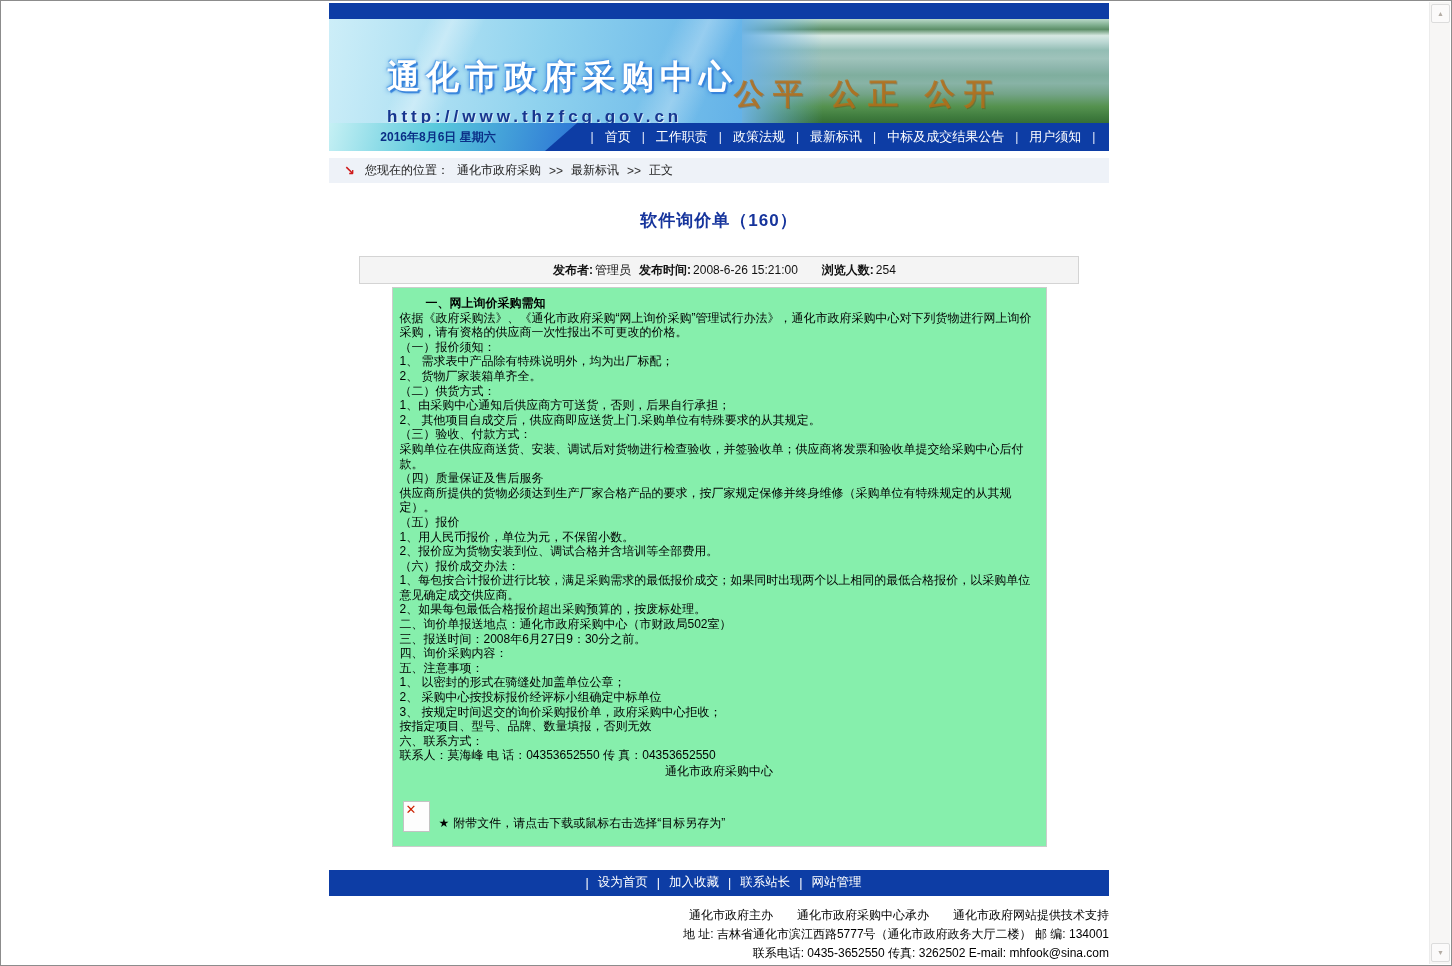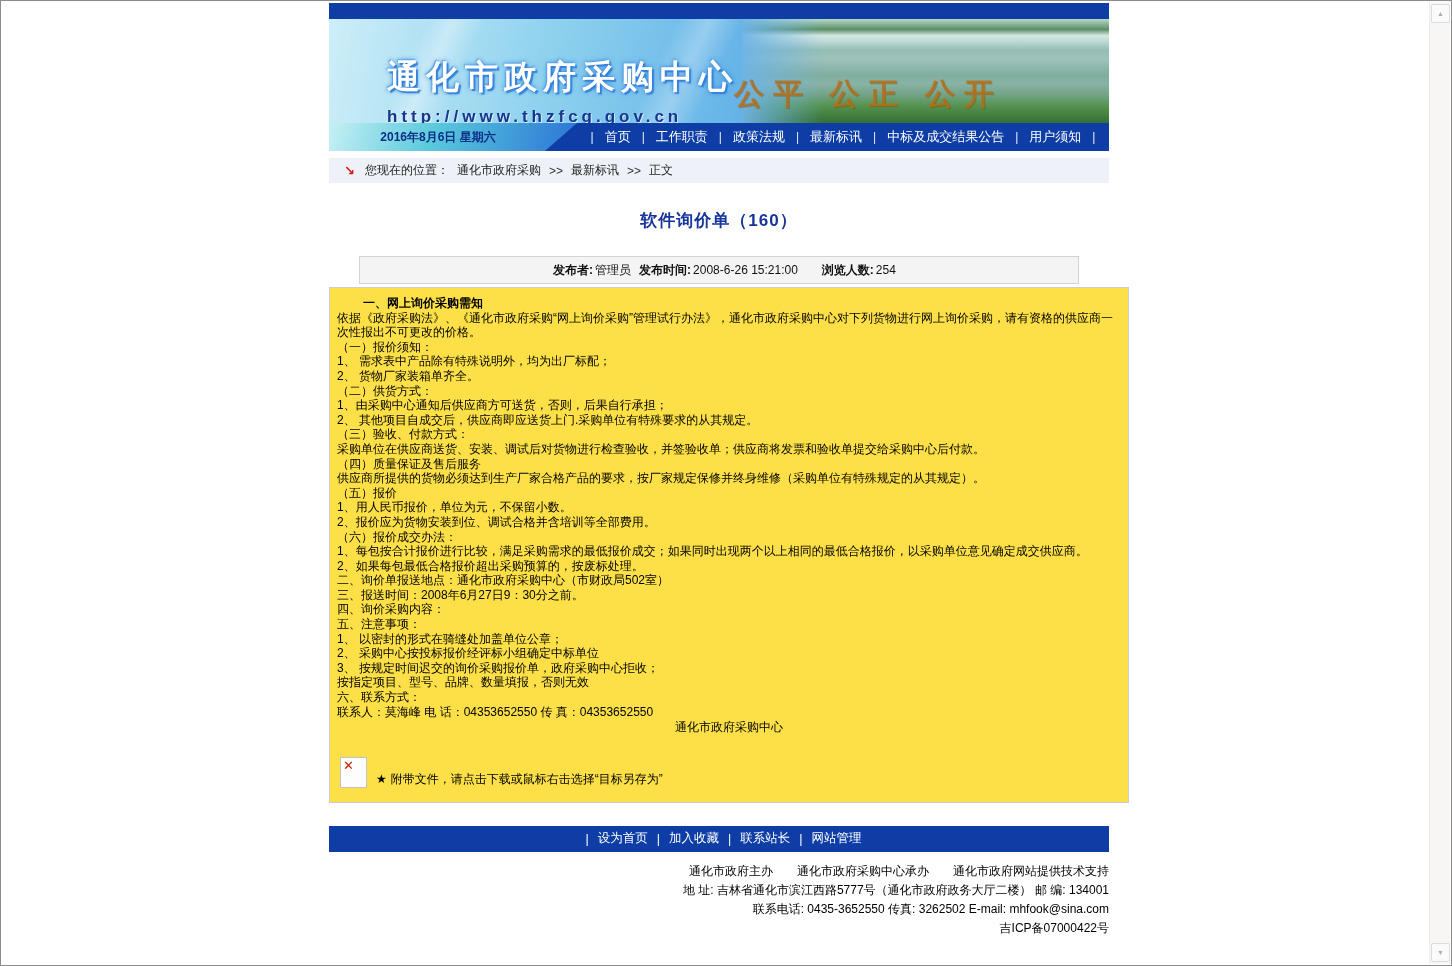--- a/index.html
+++ b/index.html
@@ -103,22 +103,22 @@
   }
   .meta-bar {
     width:720px; margin:24px auto 0 auto; height:28px;
     background:#f4f4f4; border:1px solid #d4d4d4;
     display:flex; align-items:center; justify-content:center;
     font-size:12px; color:#111; gap:2px;padding-left:11px;
   }
   .meta-bar b { font-weight:bold; }
 
   .content-box {
-    width:800px; margin:3px auto 0 auto;
-    border:1px solid #cccccc; background:#fde047;
+    width:655px; margin:3px auto 0 auto;
+    border:1px solid #cccccc; background:#86efac;
     padding:8px 7px 14px 7px;
     font-size:12px; color:#000; line-height:14.6px;
   }
   .cheading { font-weight:bold; text-indent:26px; }
   .cline { }
   .csign { text-align:center; margin-top:1px; }
 
   .attach { display:flex; align-items:flex-end; margin-top:22px; margin-left:3px; }
   .imgbox {
     width:27px; height:31px; border:1px solid #c3c3c3; background:#fdfdfd;

